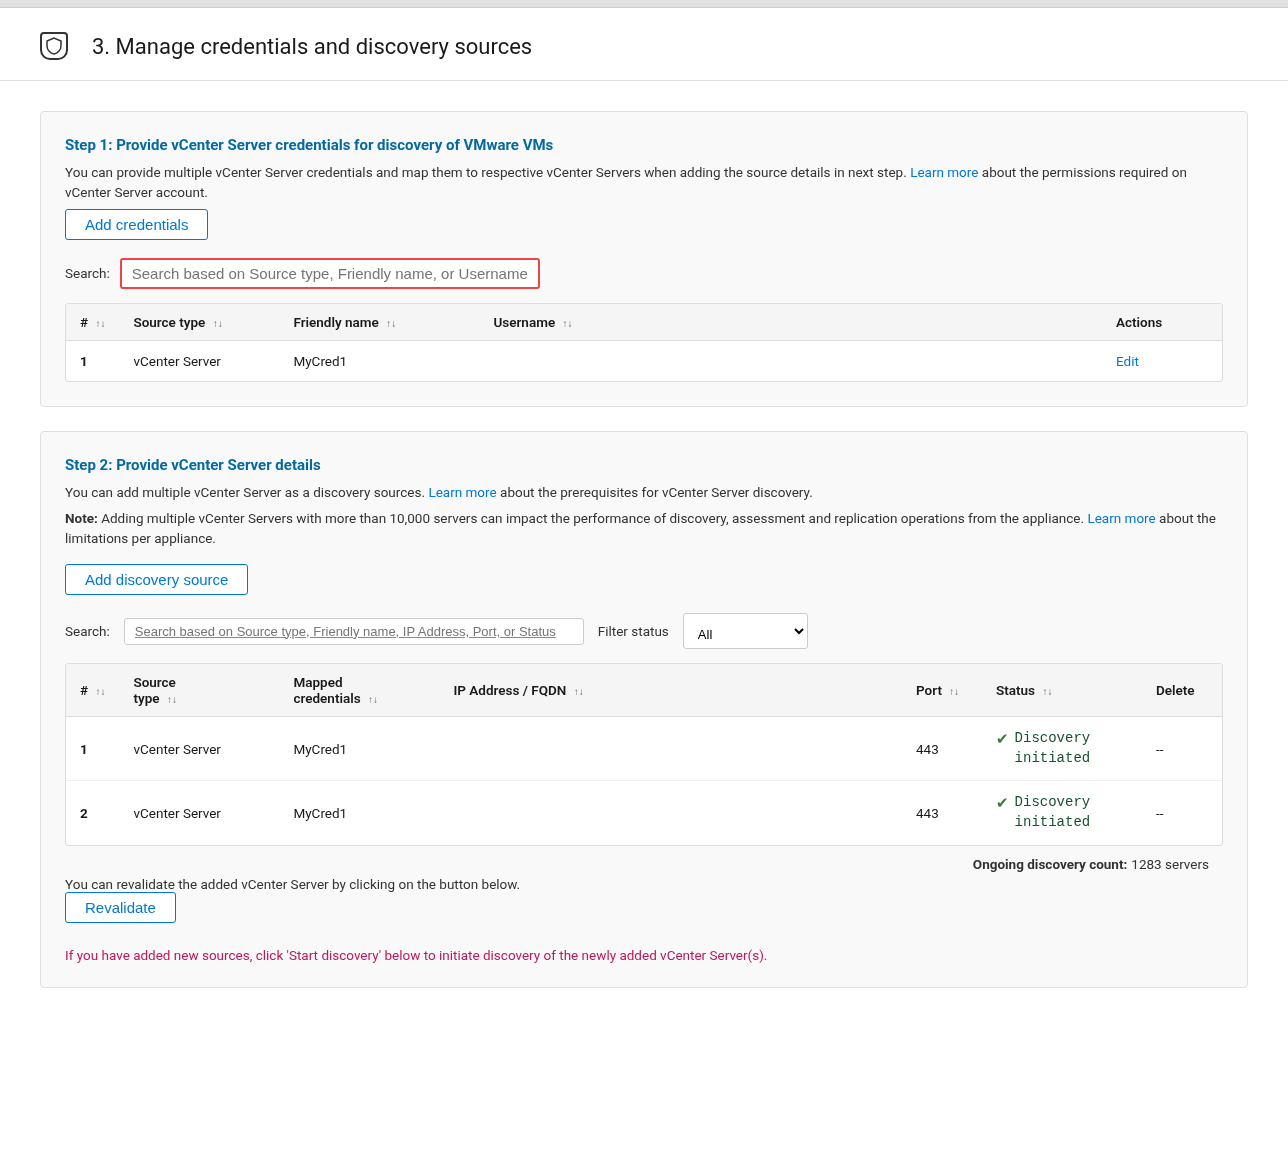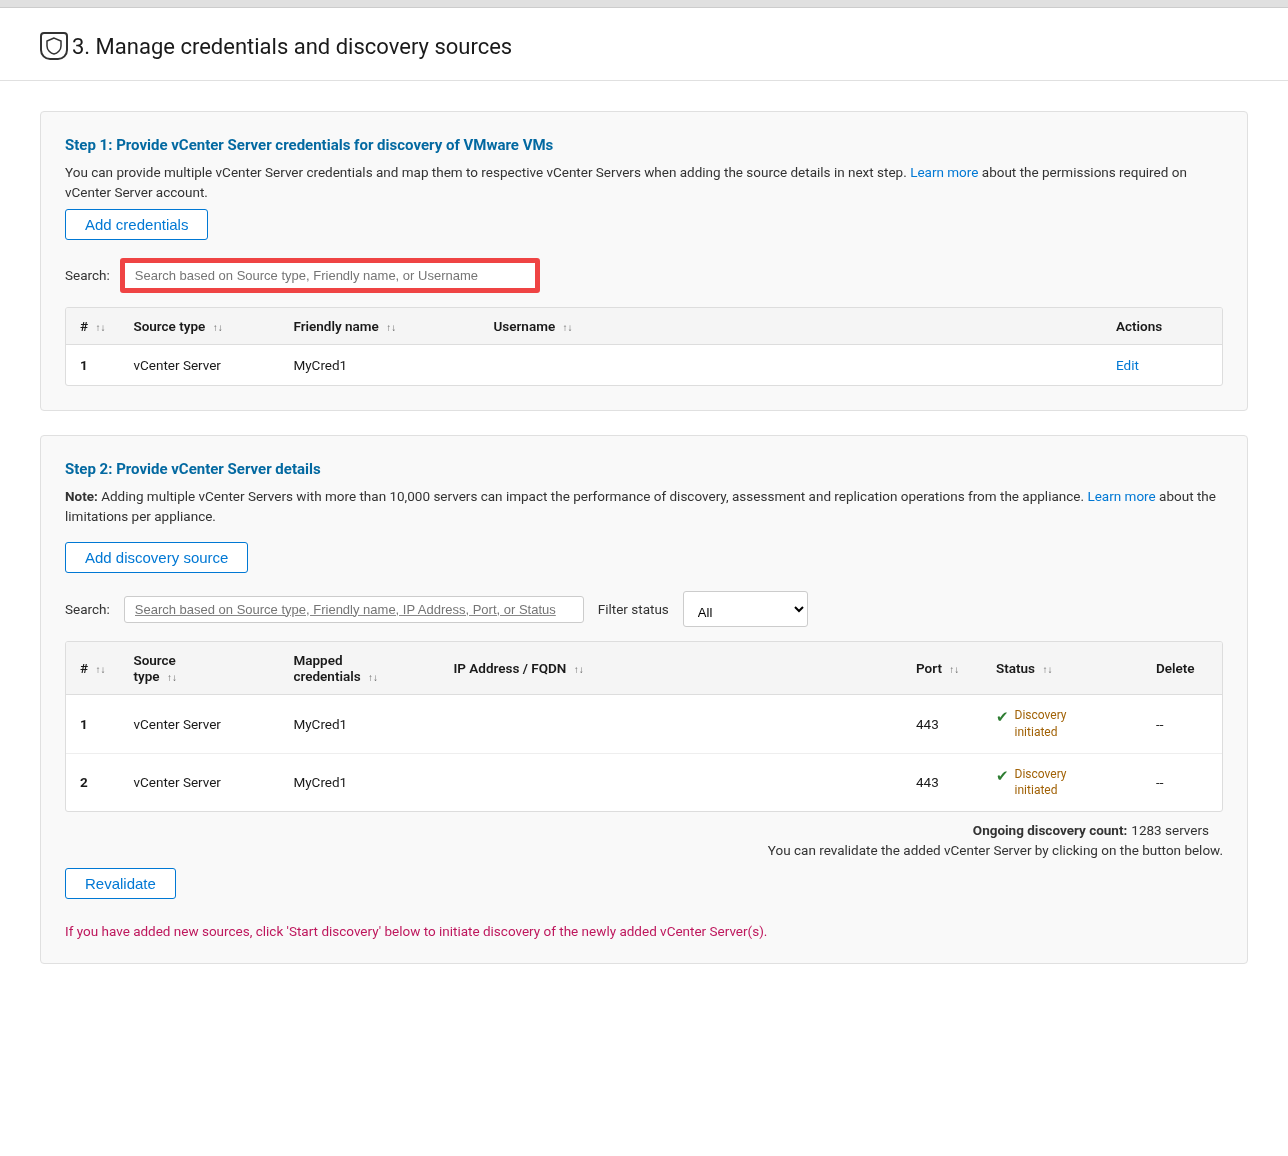--- a/index.html
+++ b/index.html
@@ -17,21 +17,21 @@
       padding: 0 0 40px 0;
     }
     .top-bar {
       height: 8px;
       background: #e0e0e0;
       border-bottom: 1px solid #ccc;
     }
     .page-header {
       display: flex;
       align-items: center;
-      gap: 4px;
+      gap: 24px;
       padding: 24px 40px 20px 40px;
       border-bottom: 1px solid #e0e0e0;
     }
     .shield-icon {
       width: 28px;
       height: 28px;
       border: 2px solid #333;
       border-radius: 4px 4px 10px 10px;
       display: flex;
       align-items: center;
@@ -92,24 +92,24 @@
       align-items: center;
       gap: 10px;
       margin-bottom: 14px;
     }
     .search-label {
       font-size: 13.5px;
       color: #333;
       white-space: nowrap;
     }
     .search-input {
-      border: 5px solid #ef4444;
+      border: 2px solid #ef4444;
       border-radius: 3px;
       padding: 5px 10px;
-      font-size: 13px;
+      font-size: 15px;
       color: #888;
       width: 420px;
       background: #fff;
     }
     .table-wrapper {
       border: 1px solid #ddd;
       border-radius: 3px;
       overflow: hidden;
       background: #fff;
     }
@@ -182,41 +182,41 @@
       align-items: flex-start;
       gap: 6px;
     }
     .check-icon {
       color: #2e7d32;
       font-size: 15px;
       margin-top: 1px;
       flex-shrink: 0;
     }
     .status-text {
-      color: #a16207;
-      font-size: 12px;
+      color: #14532d;
+      font-size: 14px;
       line-height: 1.4;
+      font-family: Liberation Mono, monospace;
     }
     .ongoing-row {
       display: flex;
       justify-content: flex-end;
       align-items: center;
       padding: 10px 14px 4px 14px;
       font-size: 13.5px;
       color: #333;
     }
     .ongoing-bold {
       font-weight: 700;
       margin-right: 4px;
     }
     .revalidate-note {
       font-size: 13.5px;
       color: #333;
-      margin-bottom: 10px;
-      text-align: right;
+      margin-bottom: 0;
     }
     .footer-note {
       font-size: 13.5px;
       color: #be185d;
       margin-top: 14px;
     }
     .th-number { width: 50px; }
     .th-source-type { width: 160px; }
     .th-friendly { width: 200px; }
     .th-username { width: auto; }
@@ -277,20 +277,25 @@
               <td></td>
               <td><a class="edit-link">Edit</a></td>
             </tr>
           </tbody>
         </table>
       </div>
     </div>
 
     <div class="section-card">
       <div class="step-title">Step 2: Provide vCenter Server details</div>
+      <div class="step-desc">
+        <span>You can add multiple vCenter Server as a discovery sources.</span>
+        <a class="link">Learn more</a>
+        <span>about the prerequisites for vCenter Server discovery.</span>
+      </div>
       <div class="step-note">
         <strong>Note:</strong>
         <span>Adding multiple vCenter Servers with more than 10,000 servers can impact the performance of discovery, assessment and replication operations from the appliance.</span>
         <a class="link">Learn more</a>
         <span>about the limitations per appliance.</span>
       </div>
 
       <button class="btn-outline">Add discovery source</button>
 
       <div class="filter-row">

